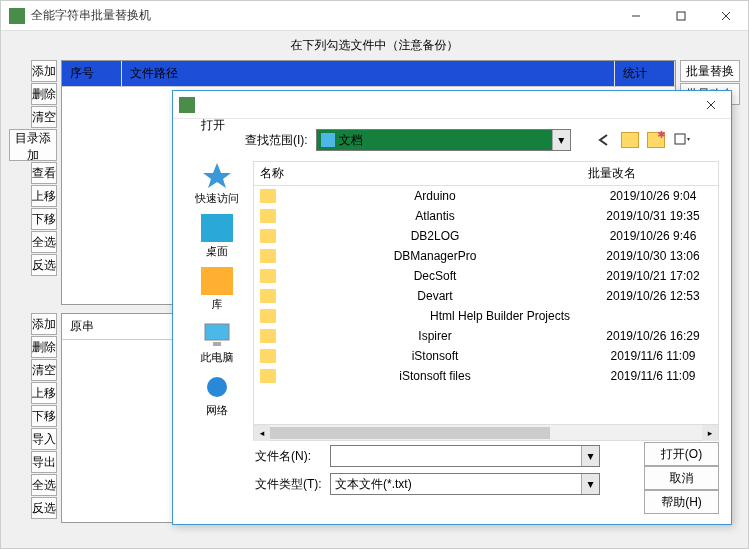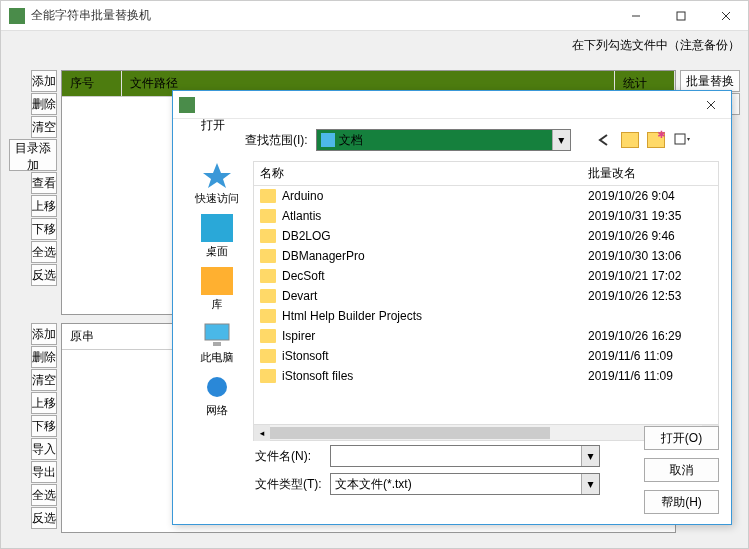--- a/index.html
+++ b/index.html
@@ -10,26 +10,26 @@
 .titlebar { height: 30px; background: #fff; display: flex; align-items: center; padding-left: 8px; border-bottom: 1px solid #e0e0e0; }
 .titlebar .app-icon { width: 16px; height: 16px; background: #4a8c4a; margin-right: 6px; }
 .titlebar .title { flex: 1; color: #333; }
 .titlebar .win-controls { display: flex; }
 .titlebar .win-btn { width: 45px; height: 30px; display: flex; align-items: center; justify-content: center; color: #666; }
 .titlebar .win-btn svg { width: 10px; height: 10px; stroke: #333; stroke-width: 1; fill: none; }
 
 .body-area { padding: 6px 8px; }
 
 
-.section-label { text-align: right; margin-bottom: 16px; font-size: 12px; }
+.section-label { text-align: center; margin-bottom: 6px; font-size: 12px; }
 .top-row { display: flex; gap: 4px; }
 .left-buttons { display: flex; flex-direction: column; gap: 1px; width: 48px; align-items: flex-end; }
 .left-buttons button, .right-buttons button { height: 22px; background: #fdfdfd; border: 1px solid #aaa; font-size: 12px; }
 .file-list { flex: 1; background: #fff; border: 1px solid #999; height: 245px; }
-.file-list-header { display: flex; background: #4d7c0f; border-bottom: 1px solid #ccc; }
+.file-list-header { display: flex; background: #1d4ed8; border-bottom: 1px solid #ccc; }
 .file-list-header .col { padding: 4px 8px; border-right: 1px solid #e0e0e0; font-size: 12px; }
 .col-num { width: 60px; }
 .col-path { flex: 1; }
 .col-stat { width: 60px; }
 .right-buttons { display: flex; flex-direction: column; gap: 1px; width: 60px; }
 
 
 .bottom-row { display: flex; gap: 4px; margin-top: 8px; }
 .string-list { flex: 1; background: #fff; border: 1px solid #999; height: 210px; }
 .string-header { padding: 4px 8px; border-bottom: 1px solid #ccc; }
@@ -53,37 +53,37 @@
 .dlg-main { display: flex; gap: 4px; height: 280px; }
 .places { width: 64px; display: flex; flex-direction: column; align-items: center; }
 .place { display: flex; flex-direction: column; align-items: center; margin-bottom: 8px; }
 .place .pi { width: 32px; height: 28px; margin-bottom: 2px; }
 .place .pl { font-size: 11px; text-align: center; }
 
 .file-view { flex: 1; border: 1px solid #ddd; background: #fff; display: flex; flex-direction: column; }
 .fv-header { display: flex; border-bottom: 1px solid #e0e0e0; padding: 3px 0; }
 .fv-header .fvh-name { flex: 1; padding-left: 6px; }
 .fv-header .fvh-date { width: 130px; }
-.fv-list { flex: 1; overflow: hidden; }
+.fv-list { flex: 1; overflow: hidden; text-align: center; }
 .fv-row { display: flex; align-items: center; height: 20px; padding-left: 6px; }
 .fv-row .folder-icon { width: 16px; height: 14px; background: #ffd968; border-radius: 1px; margin-right: 6px; }
 .fv-row .fn { flex: 1; }
 .fv-row .fd { width: 130px; }
 .fv-scroll { height: 16px; background: #f0f0f0; border-top: 1px solid #ddd; position: relative; }
 .fv-scroll .thumb { position: absolute; left: 16px; top: 2px; width: 280px; height: 12px; background: #ccc; }
 .fv-scroll .arrow { position: absolute; top: 0; width: 16px; height: 16px; background: #e8e8e8; display: flex; align-items: center; justify-content: center; font-size: 9px; }
 .fv-scroll .arrow.l { left: 0; }
 .fv-scroll .arrow.r { right: 0; }
 
 .dlg-bottom { margin-top: 4px; }
 .input-row { display: flex; align-items: center; margin-bottom: 6px; margin-left: 70px; }
 .input-row .il { width: 75px; }
 .input-row .combo { flex: 1; max-width: 270px; height: 22px; border: 1px solid #7a7a7a; display: flex; align-items: center; padding-left: 4px; background: #fff; position: relative; }
 .input-row .combo .dd { position: absolute; right: 0; top: 0; width: 18px; height: 20px; background: #e8e8e8; border-left: 1px solid #aaa; display: flex; align-items: center; justify-content: center; }
-.dlg-buttons { position: absolute; right: 12px; bottom: 10px; display: flex; flex-direction: column; gap: 8px; }
+.dlg-buttons { position: absolute; right: 12px; bottom: 10px; display: flex; flex-direction: column; gap: 0; }
 .dlg-buttons button { width: 75px; height: 24px; background: #fdfdfd; border: 1px solid #aaa; }
 
 
 </style>
 </head>
 <body>
 
 <div class="main-window">
   <div class="titlebar">
     <div class="app-icon"></div>

